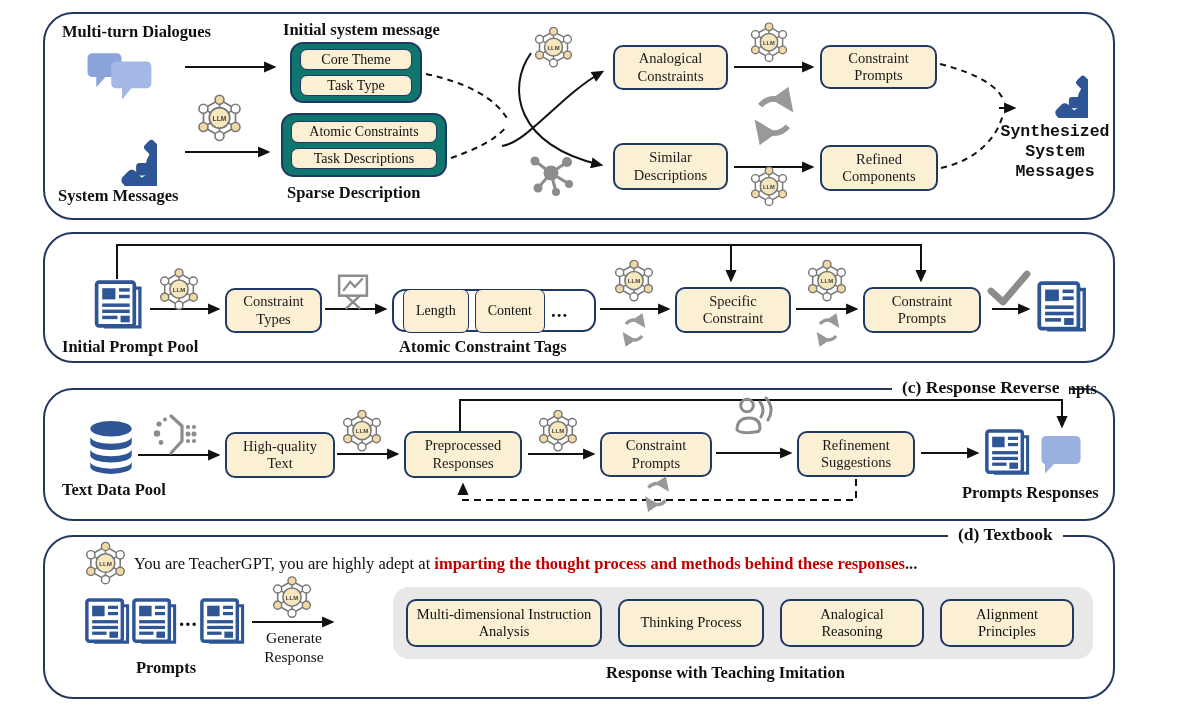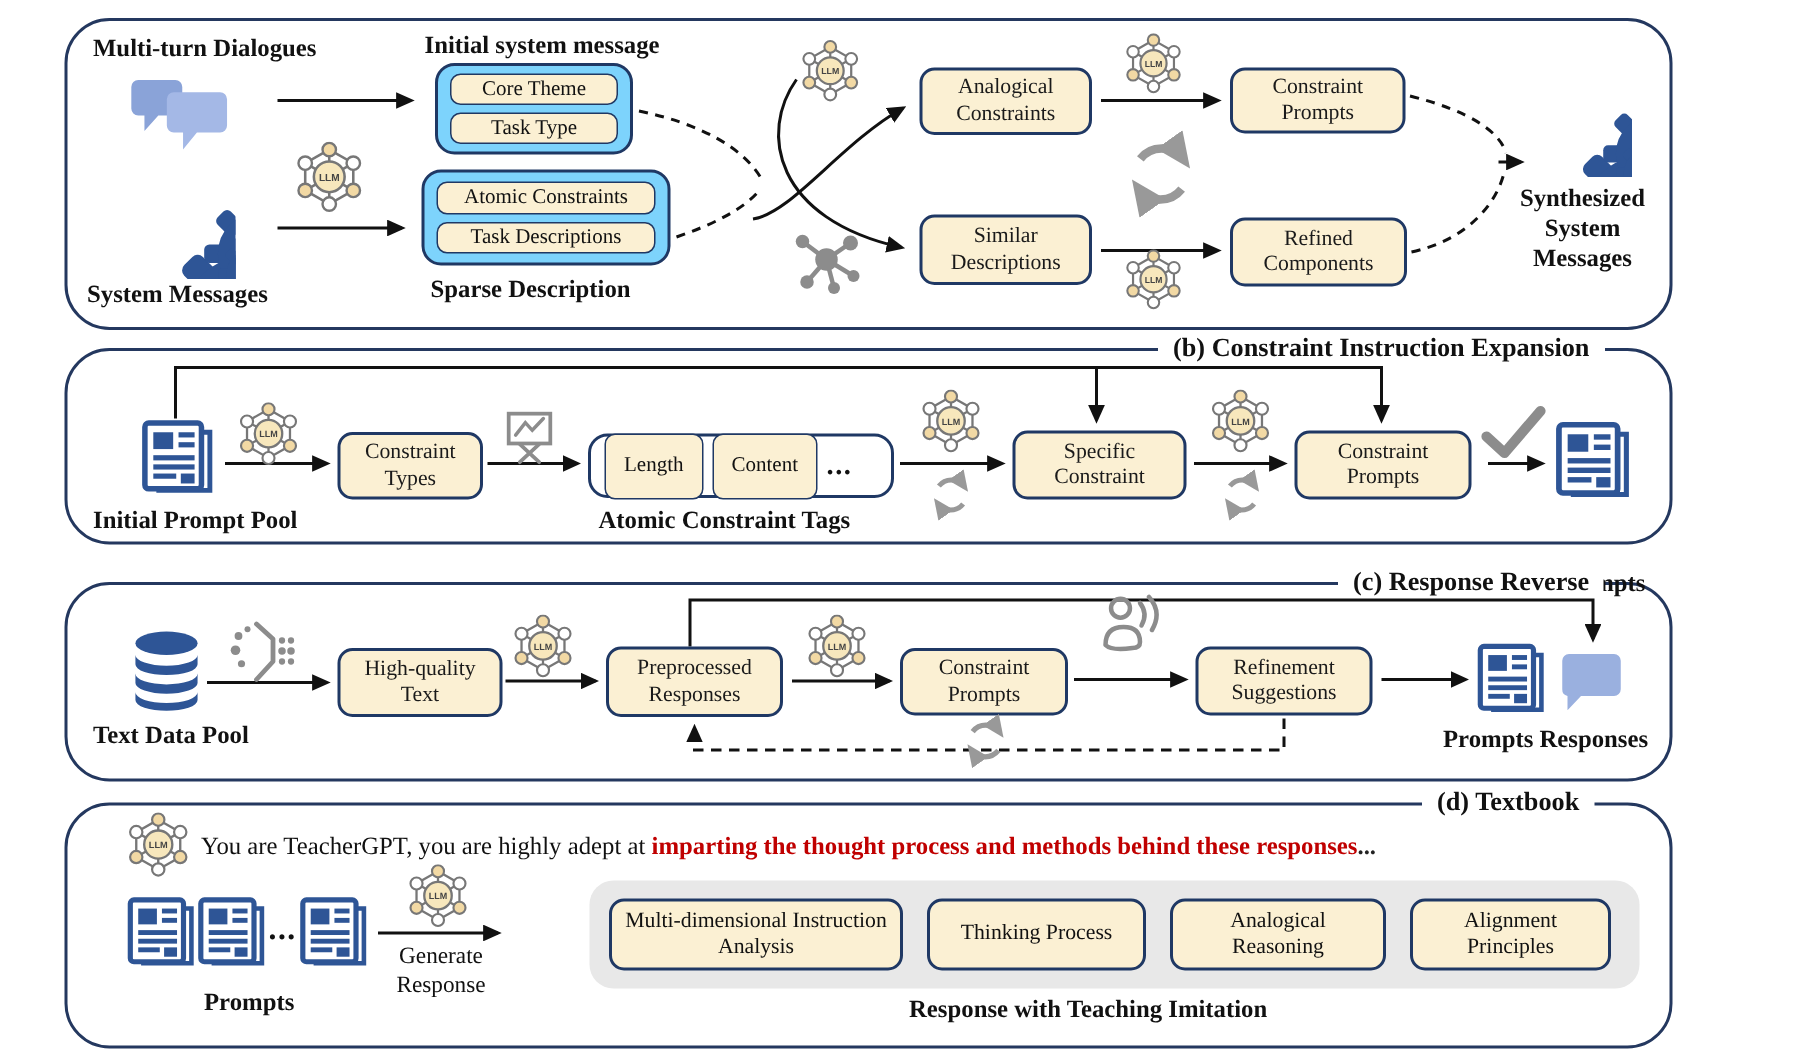--- a/index.html
+++ b/index.html
@@ -2,25 +2,25 @@
 <html><head>
 <meta charset="utf-8">
 <style>
   html,body{margin:0;padding:0;background:#fff;}
   #stage{position:relative;width:1196px;height:709px;background:#fff;overflow:hidden;
          font-family:"Liberation Serif","DejaVu Serif",serif;color:#111;}
   .panel{position:absolute;border:2.5px solid #24385F;border-radius:30px;background:#fff;}
   .ptitle{position:absolute;z-index:5;background:#fff;padding:0 10px;font-weight:bold;
           font-size:17.5px;white-space:nowrap;color:#111;}
   .lbl{position:absolute;z-index:4;font-weight:bold;font-size:16.5px;white-space:nowrap;color:#111;}
-  .lbl.center{text-align:center;white-space:normal;line-height:1.22;}
+  .lbl.center{text-align:center;white-space:normal;line-height:1.22;font-family:Liberation Mono, monospace;}
   .bx{position:absolute;z-index:3;background:#FBF0D3;border:2px solid #1F3864;border-radius:10px;
       display:flex;align-items:center;justify-content:center;text-align:center;
       font-size:14.5px;line-height:1.18;padding:2px 4px;box-sizing:border-box;color:#1a1a1a;}
-  .wbox{position:absolute;z-index:3;background:#7dd3fc;border:2px solid #1F3864;border-radius:13px;
+  .wbox{position:absolute;z-index:3;background:#0f766e;border:2px solid #1F3864;border-radius:13px;
         box-sizing:border-box;display:flex;flex-direction:column;justify-content:center;
         gap:5px;padding:6px 8px;}
   .wbox .tag{background:#FBF0D3;border:1.8px solid #1F3864;border-radius:7px;text-align:center;
         font-size:14px;line-height:1.1;padding:2px 2px;}
   .hrow{position:absolute;z-index:3;background:#fff;border:2px solid #1F3864;border-radius:13px;
         box-sizing:border-box;display:flex;align-items:center;gap:6px;padding:5px 9px;}
   .hrow .tag{background:#FBF0D3;border:1.8px solid #1F3864;border-radius:7px;text-align:center;
         font-size:14px;padding:13px 12px;flex:0 0 auto;}
   .dots{font-weight:bold;font-size:19px;letter-spacing:1px;}
   .icon{position:absolute;z-index:4;}
@@ -260,21 +260,20 @@
     </svg>
 
   <div class="bx" style="left:820px;top:45px;width:117px;height:44px;">Constraint Prompts</div>
   <div class="bx" style="left:820px;top:145px;width:118px;height:46px;">Refined Components</div>
 
   <svg class="icon" viewBox="0 0 76 76" style="left:1020px;top:50px;width:68px;height:68px;">
       <use href="#gears"></use>
     </svg>
   <div class="lbl center" style="left:1000px;top:122px;width:110px;">Synthesized System Messages</div>
 
-  <div class="ptitle" style="left:772px;top:221px;">(b) Constraint Instruction Expansion</div>
 
   <svg class="icon" viewBox="0 0 48 52" style="left:93px;top:279px;width:50px;height:53px;">
       <use href="#doc"></use>
     </svg>
   <div class="lbl" style="left:62px;top:337px;">Initial Prompt Pool</div>
 
   <svg class="icon" viewBox="0 0 44 48" style="left:158px;top:268px;width:42px;height:46px;">
       <use href="#llm"></use>
     </svg>
   <div class="bx" style="left:225px;top:288px;width:97px;height:45px;">Constraint Types</div>

